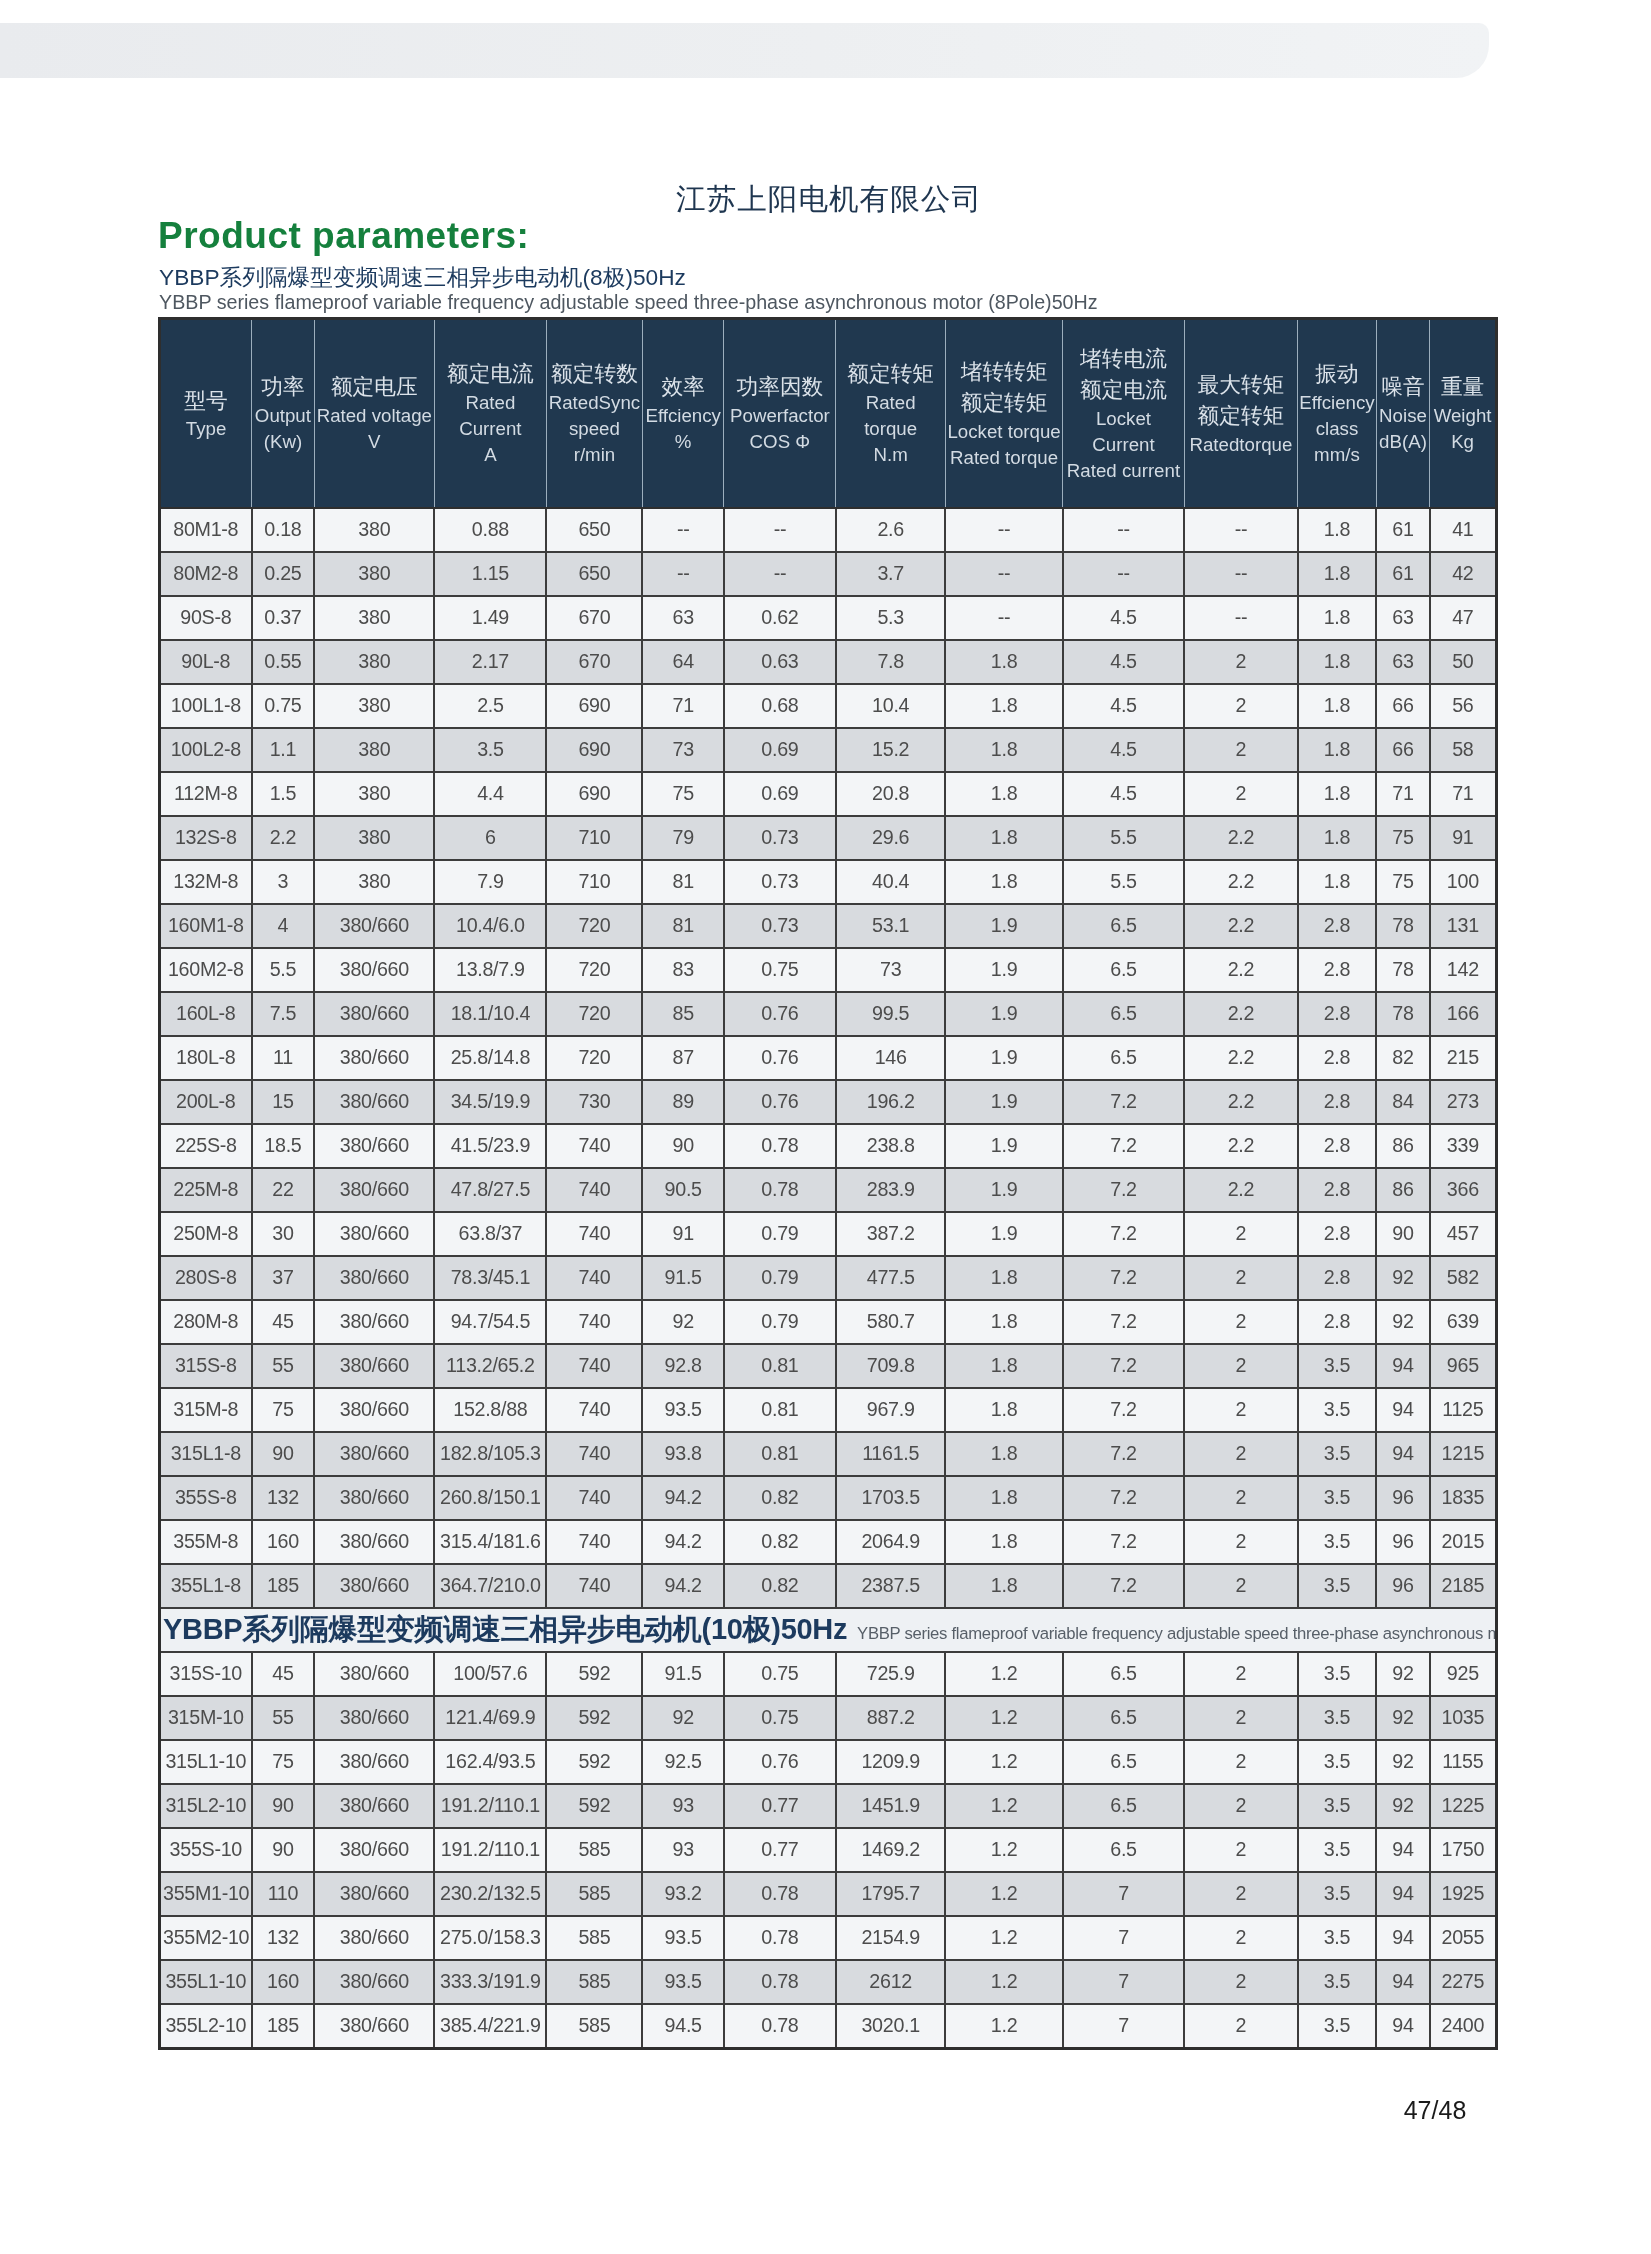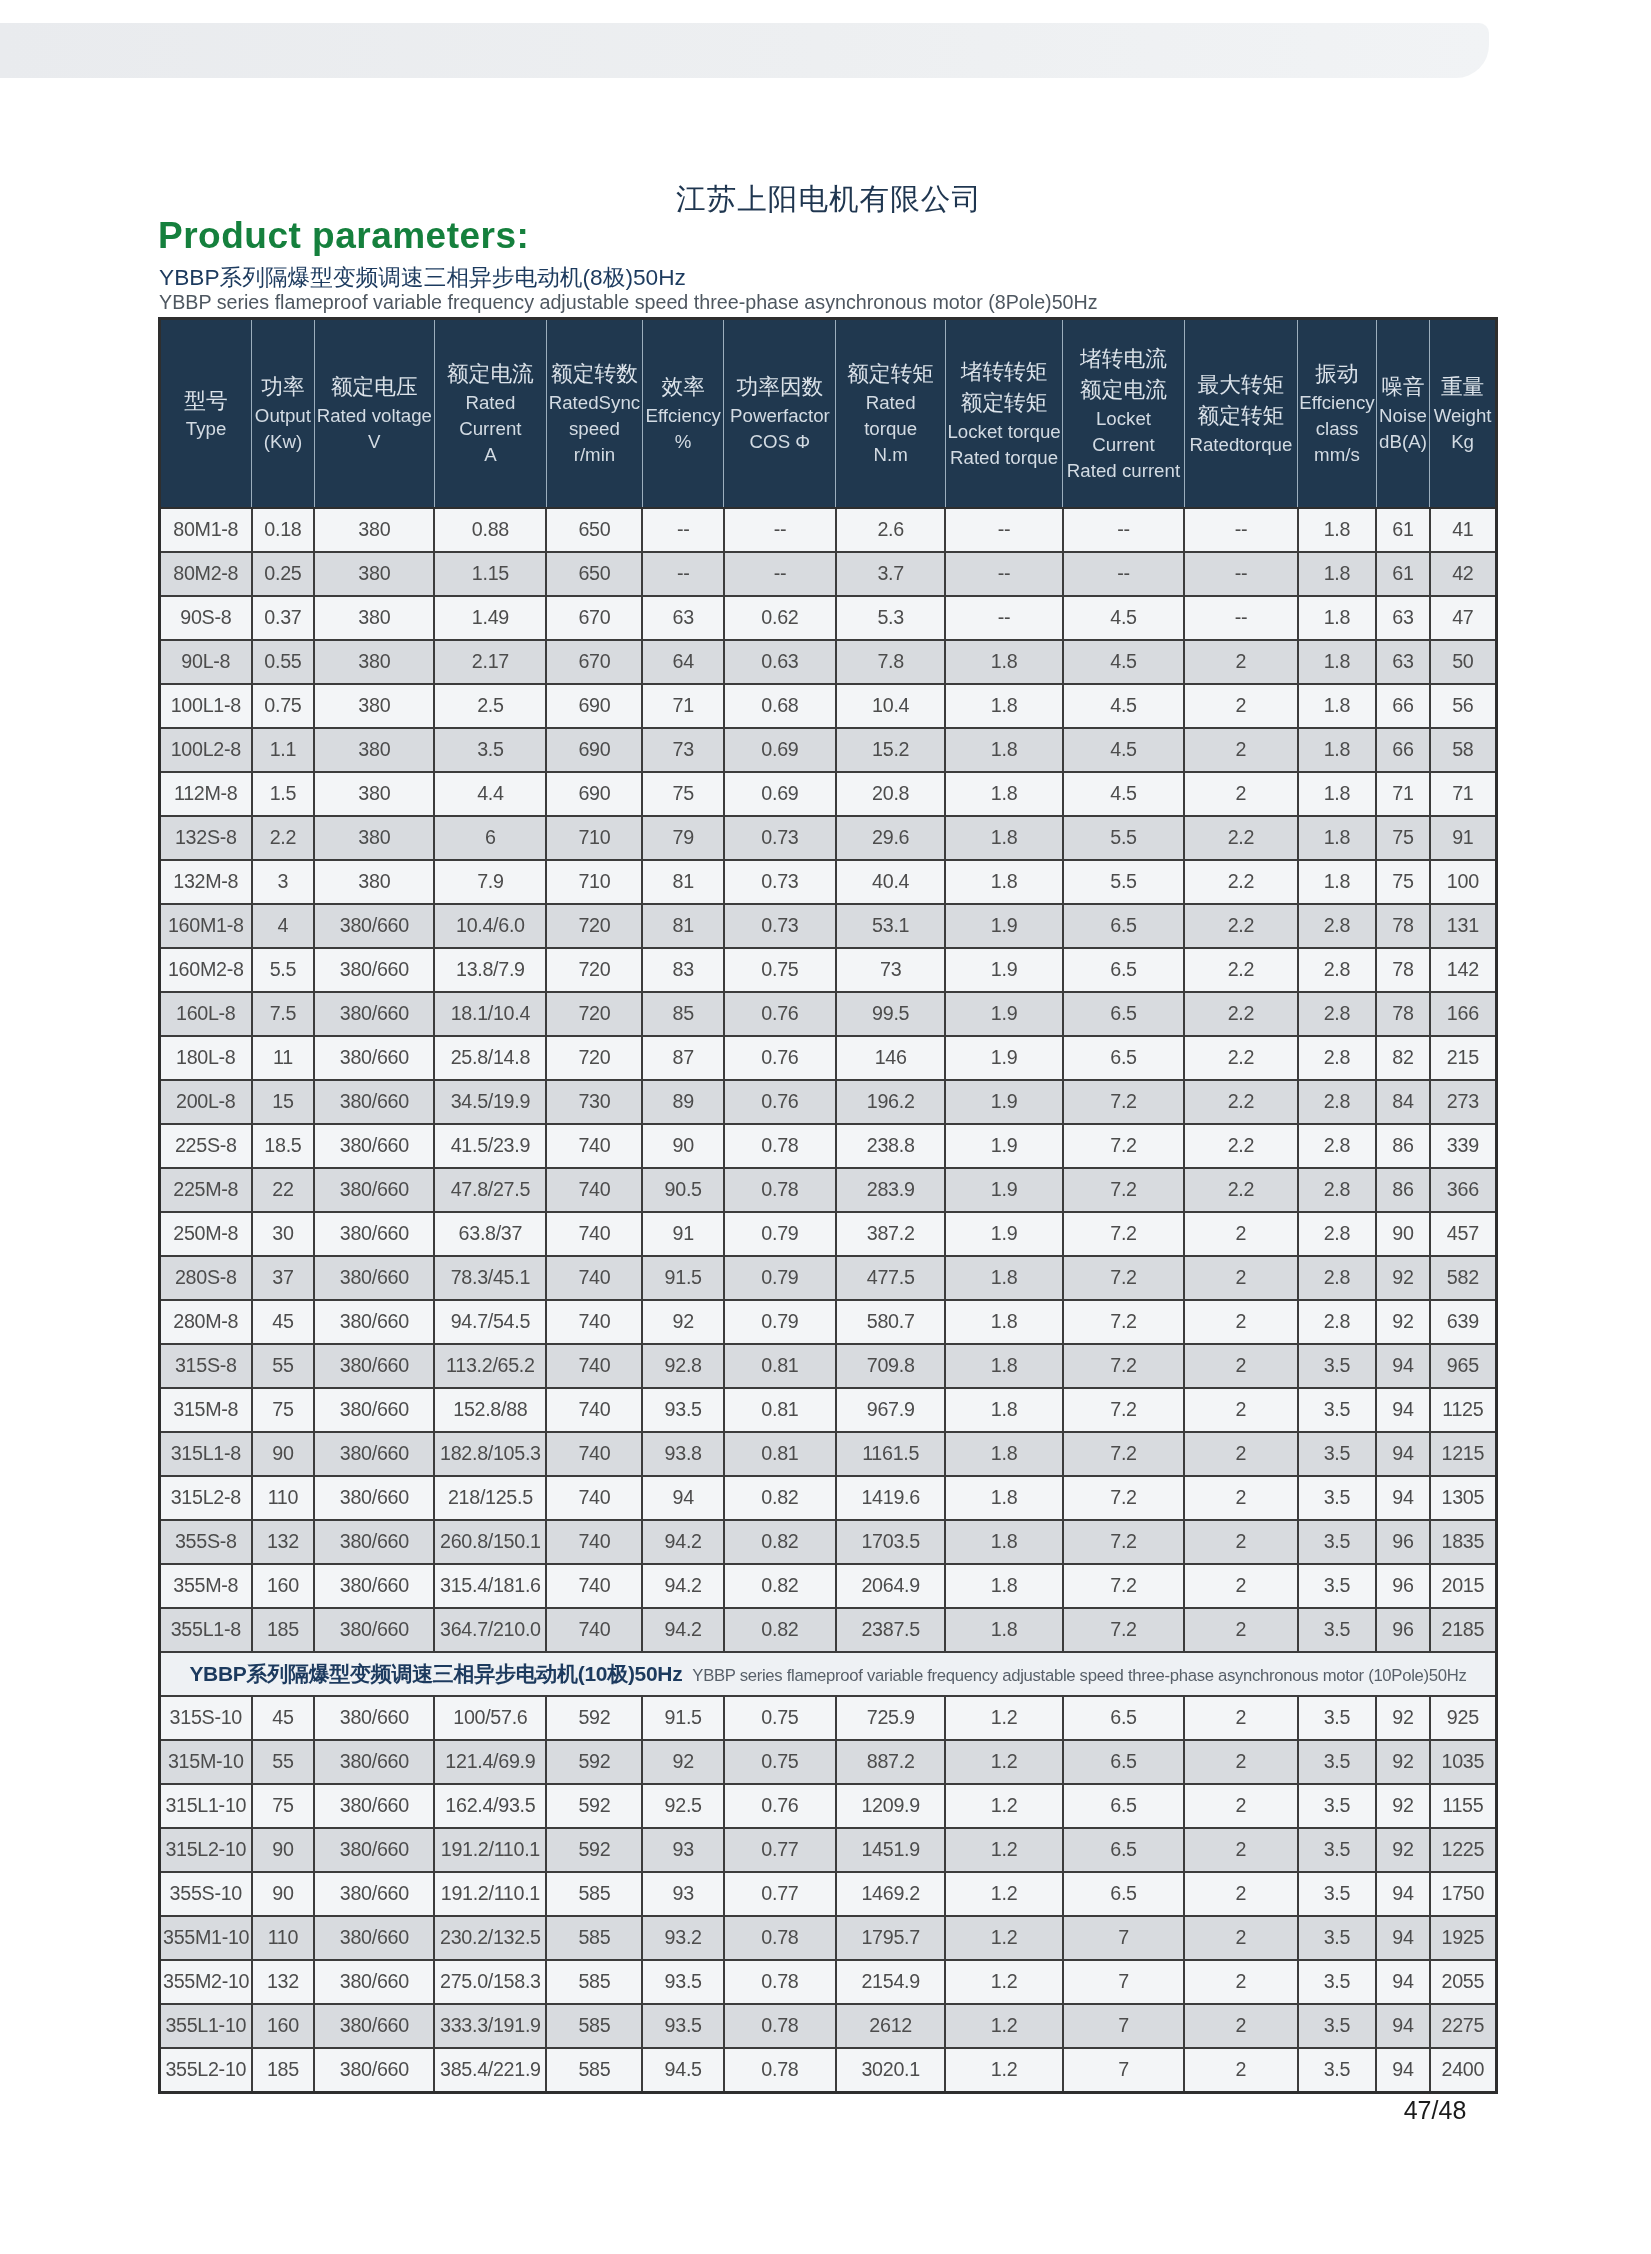--- a/index.html
+++ b/index.html
@@ -45,21 +45,21 @@
     height:42px; text-align:center; vertical-align:middle;
     font-size:19.7px; color:#4c4c4c; letter-spacing:-0.3px;
     border:2px solid #3c3c3c; padding:0 2px; white-space:nowrap; overflow:hidden;
   }
   tbody tr.odd td  { background:#f3f5f7; }
   tbody tr.even td { background:#d8dbdf; }
   td.divider {
     background:#eef1f4; text-align:left; height:65px;
     padding-left:9.9px; border:2px solid #3c3c3c;
   }
-  .divider-cn { font-size:21px; font-weight:700; color:#1c3a5e; }
+  .divider-cn { font-size:29px; font-weight:700; color:#1c3a5e; }
   .divider-en { font-size:16.7px; color:#575f68; margin-left:9.9px; }
   .pagenum {
     position:absolute; top:2096px; left:1371px; width:128px;
     text-align:center; font-size:25px; color:#1b1b1b;
   }
 </style>
 </head>
 <body>
 
 <div class="page">
@@ -512,36 +512,20 @@
           <td>93.8</td>
           <td>0.81</td>
           <td>1161.5</td>
           <td>1.8</td>
           <td>7.2</td>
           <td>2</td>
           <td>3.5</td>
           <td>94</td>
           <td>1215</td>
         </tr>
-        <tr class="odd">
-          <td>315L2-8</td>
-          <td>110</td>
-          <td>380/660</td>
-          <td>218/125.5</td>
-          <td>740</td>
-          <td>94</td>
-          <td>0.82</td>
-          <td>1419.6</td>
-          <td>1.8</td>
-          <td>7.2</td>
-          <td>2</td>
-          <td>3.5</td>
-          <td>94</td>
-          <td>1305</td>
-        </tr>
         <tr class="even">
           <td>355S-8</td>
           <td>132</td>
           <td>380/660</td>
           <td>260.8/150.1</td>
           <td>740</td>
           <td>94.2</td>
           <td>0.82</td>
           <td>1703.5</td>
           <td>1.8</td>

